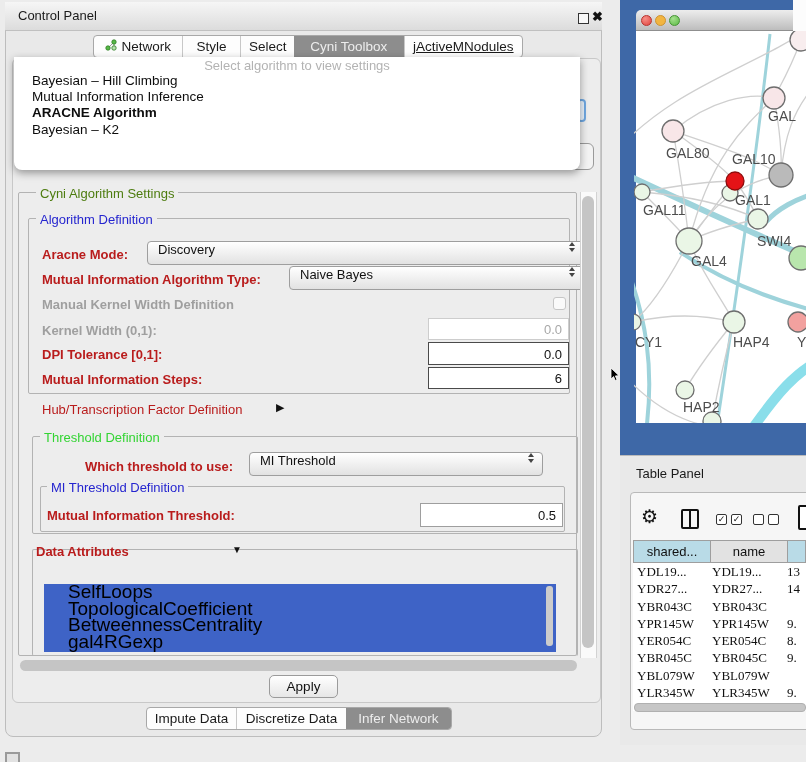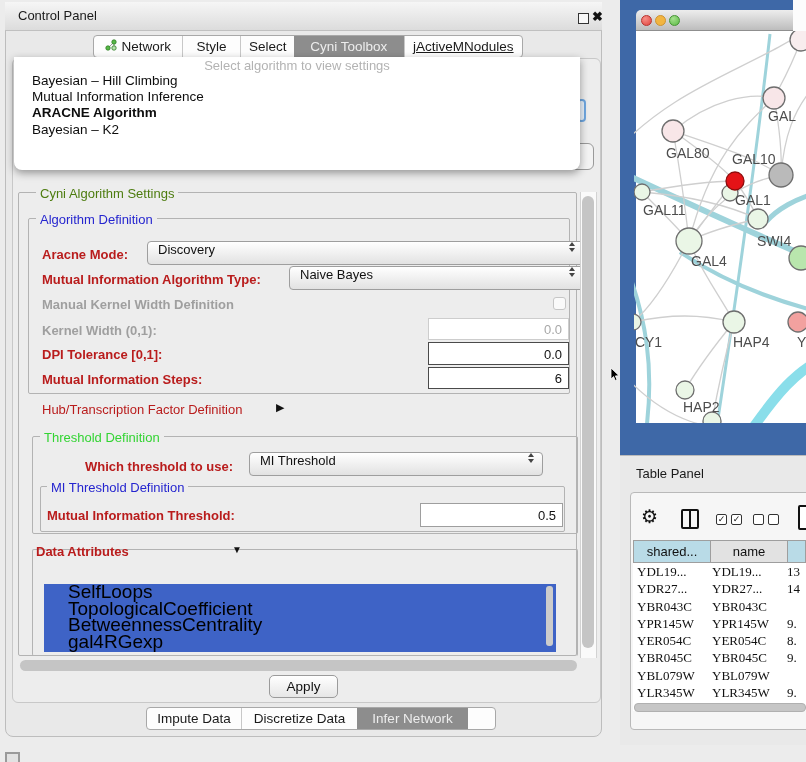--- a/index.html
+++ b/index.html
@@ -11,21 +11,21 @@
   .cp-title{left:18px;top:8px;font-size:13px;color:#1a1a1a;}
   .float-icon{left:578px;top:13px;width:9px;height:9px;border:1.5px solid #333;background:#f8f8f8;}
   .close-icon{left:592px;top:9px;font-size:13px;color:#111;font-weight:bold;}
   
   .seg{display:flex;height:23px;background:#fdfdfd;border:1px solid #a8a8a8;border-radius:4px;overflow:hidden;box-sizing:border-box;}
   .seg .tab{display:flex;align-items:center;justify-content:center;font-size:13.5px;color:#1a1a1a;border-left:1px solid #c8c8c8;box-sizing:border-box;gap:5px;}
   .seg .tab:first-child{border-left:none;}
   .seg .tab.sel{background:#8d8d8d;color:#ededed;border-left:none;}
   .cp-tabs{left:93px;top:35px;width:430px;}
   .cp-tabs .t0{width:88px;} .cp-tabs .t1{width:59px;} .cp-tabs .t2{width:54px;} .cp-tabs .t3{width:110px;} .cp-tabs .t4{width:119px;text-decoration:underline;}
-  .bot-tabs{left:146px;top:707px;width:350px;text-align:center;}
+  .bot-tabs{left:146px;top:707px;width:306px;text-align:center;}
   .bot-tabs .t0{width:94px;} .bot-tabs .t1{width:116px;} .bot-tabs .t2{width:111px;}
   .containerA{left:12px;top:58px;width:589px;height:645px;background:#ededed;border:1px solid #c8c8c8;border-radius:6px;box-sizing:border-box;}
   
   .frag-combo{left:560px;top:143px;width:34px;height:27px;border:1px solid #9a9a9a;border-radius:6px;background:#f3f3f3;box-sizing:border-box;}
   .frag-blue{left:577px;top:99px;width:9px;height:23px;border:2px solid #6fa7e0;border-radius:4px;background:#e8f1fb;box-sizing:border-box;}
   
   .popup{left:14px;top:57px;width:566px;height:113px;background:#fff;border-radius:0 0 8px 8px;box-shadow:0 3px 9px rgba(0,0,0,.38);}
   .popup-prompt{left:0;top:1px;width:566px;text-align:center;font-size:13px;color:#b3b3b3;}
   .popup-items{left:18px;top:16px;}
   .popup-item{height:16.2px;line-height:16.2px;font-size:13.5px;color:#0d0d0d;white-space:nowrap;}

